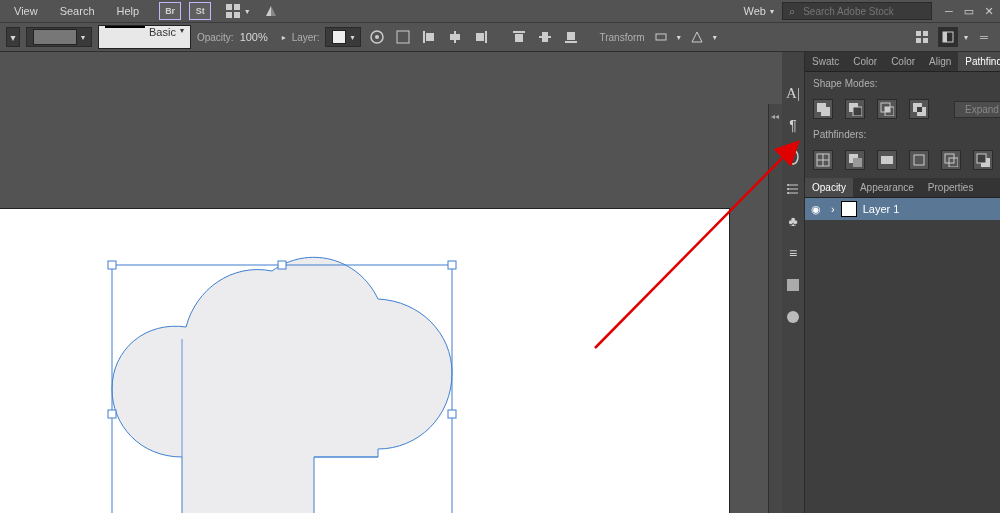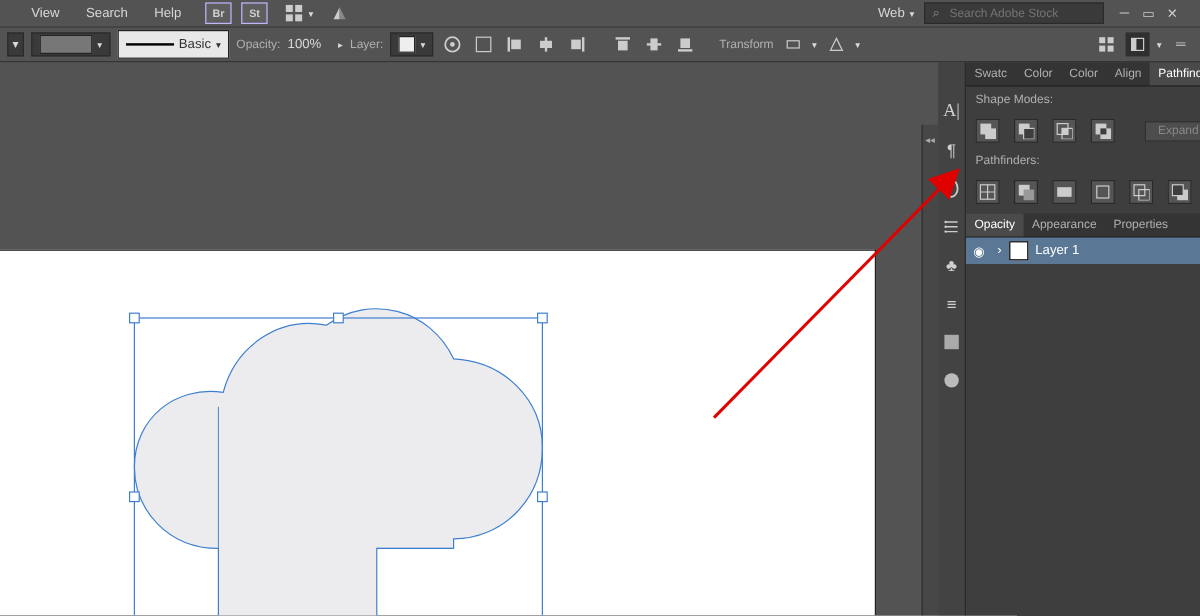--- a/index.html
+++ b/index.html
@@ -14,37 +14,37 @@
     --sel-blue:#4a7fb5;
     --canvas-bg:#ffffff;
     --shape-fill:#ececee;
     --shape-stroke:#3f7fd0;
     --row-sel:#5a7896;
   }
   *{box-sizing:border-box;font-family:Segoe UI,Arial,sans-serif}
   body{margin:0;width:1000px;height:513px;background:var(--bg-medium);color:var(--text);font-size:11px;overflow:hidden;position:relative}
 
   
-  .menubar{height:22px;background:var(--bg-medium);display:flex;align-items:center;padding:0 16px;gap:2px}
+  .menubar{height:22px;background:var(--bg-medium);display:flex;align-items:center;padding:0 4px;gap:2px}
   .menubar .item{padding:2px 10px;color:var(--text)}
   .menubar .sep{width:6px}
   .mini-btn{width:22px;height:18px;background:#5e5e5e;color:#d0d0d0;display:flex;align-items:center;justify-content:center;font-size:9px;font-weight:bold;border:1px solid #c4b5fd}
   .menubar .spacer{flex:1}
   .web-drop{display:flex;align-items:center;gap:4px;padding:2px 6px;color:var(--text)}
   .chevd{font-size:8px}
   .search{display:flex;align-items:center;background:#3a3a3a;height:18px;width:150px;padding:0 6px;gap:6px;border:1px solid #2a2a2a}
   .search input{background:transparent;border:0;outline:0;color:var(--text-dim);font-size:10px;width:100%}
   .win-ctrl{display:flex;gap:6px;margin-left:8px}
   .win-ctrl div{width:14px;height:14px;color:#ccc;display:flex;align-items:center;justify-content:center}
 
   
   .optbar{height:30px;background:var(--bg-medium);border-top:1px solid #3a3a3a;border-bottom:1px solid #2f2f2f;display:flex;align-items:center;padding:0 6px;gap:6px}
   .dropbtn{height:20px;background:#3a3a3a;border:1px solid #2a2a2a;display:flex;align-items:center;padding:0 6px;gap:4px;color:var(--text);font-size:10px}
   .swatch{width:44px;height:16px;background:#777;border:1px solid #222}
-  .stroke-sample{display:flex;align-items:center;gap:4px;background:#e8e8e8;color:#333;padding:0 6px;height:24px;border:1px solid #222}
+  .stroke-sample{display:flex;align-items:flex-start;gap:4px;background:#e8e8e8;color:#333;padding:0 6px;height:24px;border:1px solid #222}
   .stroke-line{width:40px;height:2px;background:#000}
   .lbl{color:var(--text-dim);font-size:10px}
   .num{background:transparent;border:0;color:var(--text);width:36px}
   .tiny-ico{width:20px;height:20px;display:flex;align-items:center;justify-content:center;color:#ccc}
   .optbar .spacer{flex:1}
 
   
   .workspace{position:absolute;top:52px;left:0;right:218px;bottom:0;background:var(--bg-medium);overflow:hidden}
   .canvas-frame{position:absolute;left:0;top:156px;width:730px;height:400px;background:var(--canvas-bg);border-top:1px solid #222;border-right:1px solid #222}
   .canvas-svg{position:absolute;left:0;top:0}

